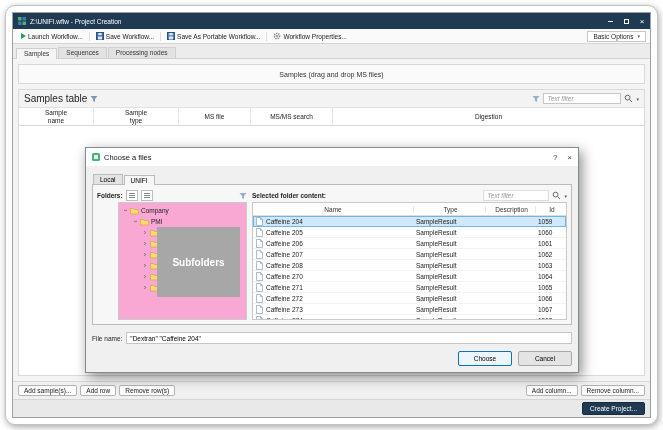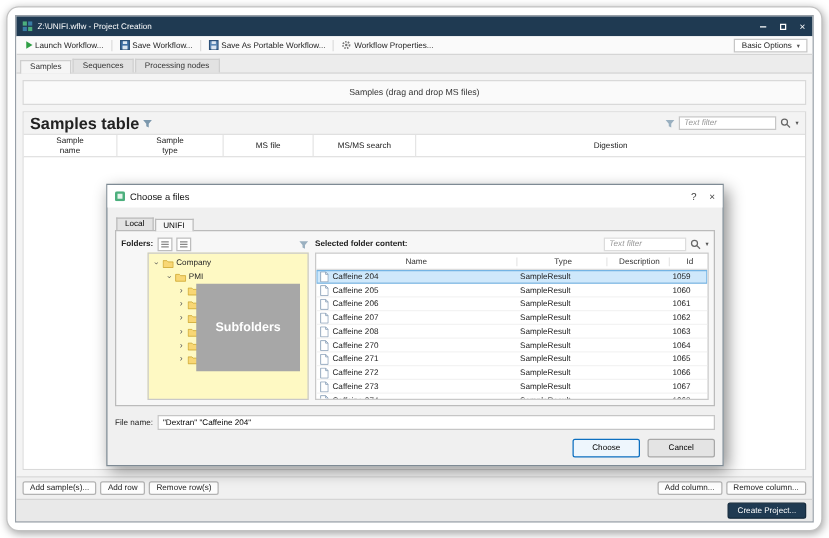--- a/index.html
+++ b/index.html
@@ -26,21 +26,21 @@
   
   .tabstrip{flex:0 0 15px;background:#ececec;display:flex;align-items:flex-end;padding:2px 3px 0;border-bottom:1px solid #cfcfcf;gap:1px;}
   .tab{font-size:6.5px;padding:1px 7px 2px;border:1px solid #cfcfcf;border-bottom:none;background:#e2e2e2;color:#333;cursor:default;}
   .tab.active{background:#f5f5f5;position:relative;top:1px;}
 
   
   .content{flex:1;background:#f4f4f4;padding:5px;display:flex;flex-direction:column;min-height:0;}
   .dropzone{flex:0 0 20px;border:1px solid #d9d9d9;background:#fafafa;display:flex;align-items:center;justify-content:center;font-size:7px;color:#333;margin-bottom:5px;}
   .samples{flex:1;border:1px solid #d9d9d9;background:#fff;display:flex;flex-direction:column;min-height:0;}
   .samples-title{flex:0 0 18px;display:flex;align-items:center;gap:3px;padding:0 5px;background:#f3f3f3;border-bottom:1px solid #e0e0e0;}
-  .samples-title .t{font-size:13px;font-weight:bold;color:#222;}
+  .samples-title .t{font-size:10px;font-weight:normal;color:#222;}
   .filter-box{margin-left:auto;display:flex;align-items:center;gap:3px;}
   input{outline:none;}
   input.smallfilter{width:78px;height:11px;border:1px solid #c6c6c6;font-size:6.5px;padding:0 3px;background:#fff;}
   input::placeholder{color:#9a9a9a;font-style:italic;}
   .thead{flex:0 0 18px;display:flex;align-items:stretch;background:#fff;border-bottom:1px solid #d9d9d9;font-size:6.5px;color:#222;}
   .th{display:flex;align-items:center;justify-content:center;text-align:center;border-right:1px solid #e5e5e5;white-space:pre-line;line-height:8px;}
   .c1{flex:0 0 75px}.c2{flex:0 0 85px}.c3{flex:0 0 72px}.c4{flex:0 0 82px}.c5{flex:1;border-right:none}
   .tbody{flex:1;background:#fff;}
 
   
@@ -58,21 +58,21 @@
   .dlg-tabs{display:flex;align-items:flex-end;height:13px;padding-left:1px;}
   .dlg-tab{font-size:6.5px;padding:1px 6px;border:1px solid #bbb;border-bottom:none;background:#e3e3e3;margin-right:1px;cursor:default;}
   .dlg-tab.active{background:#f7f7f7;position:relative;top:1px;z-index:2;}
   .dlg-panel{flex:1;border:1px solid #bbb;background:#f7f7f7;display:flex;gap:5px;padding:4px;min-height:0;}
   .folders-col{flex:0 0 150px;display:flex;flex-direction:column;min-height:0;}
   .col-head{flex:0 0 13px;display:flex;align-items:center;gap:3px;font-size:6.5px;color:#222;}
   .col-head .lbl{font-weight:bold;}
   .mini-btn{width:12px;height:11px;border:1px solid #bdbdbd;background:#fff;display:flex;align-items:center;justify-content:center;cursor:default;}
   .lines{width:6px;height:1px;background:#888;box-shadow:0 -2px 0 #888,0 2px 0 #888;display:inline-block;}
   .push{margin-left:auto;}
-  .tree{flex:1;border:1px solid #c9c9c9;background:#fef9c3;position:relative;padding-top:2px;font-size:6.5px;overflow:hidden;margin-left:21px;}
+  .tree{flex:1;border:1px solid #c9c9c9;background:#f9a8d4;position:relative;padding-top:2px;font-size:6.5px;overflow:hidden;margin-left:21px;}
   .tree-row{display:flex;align-items:center;gap:2px;height:11px;padding-left:3px;color:#222;cursor:default;}
   .tree-row.lv1{padding-left:13px;}
   .tree-row.lv2{padding-left:23px;}
   .chev{width:6px;color:#555;font-size:7px;display:inline-flex;justify-content:center;}
   .chev.open{transform:rotate(90deg);}
   .overlay{position:absolute;left:38px;top:24px;right:6px;height:70px;background:#a7a7a7;display:flex;align-items:center;justify-content:center;color:#fff;font-weight:bold;font-size:10px;}
   .content-col{flex:1;display:flex;flex-direction:column;min-height:0;}
   .dlg-filter{width:66px;height:11px;border:1px solid #dcdcdc;font-size:6.5px;padding:0 3px;background:#fff;}
   .ftable{flex:1;border:1px solid #c9c9c9;background:#fff;overflow:hidden;display:flex;flex-direction:column;}
   .fhead{flex:0 0 13px;display:flex;border-bottom:1px solid #ddd;font-size:6.5px;color:#333;align-items:center;}

